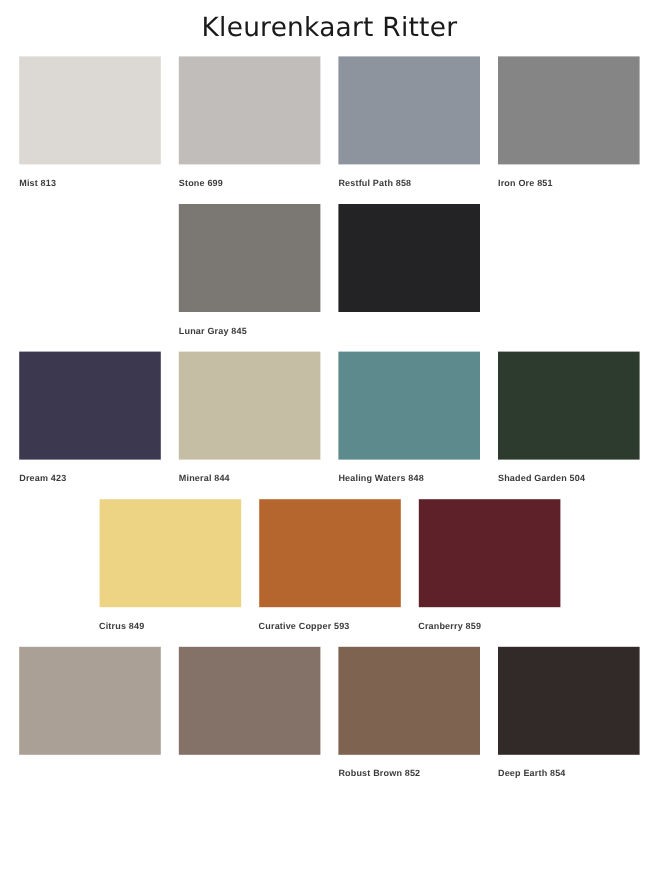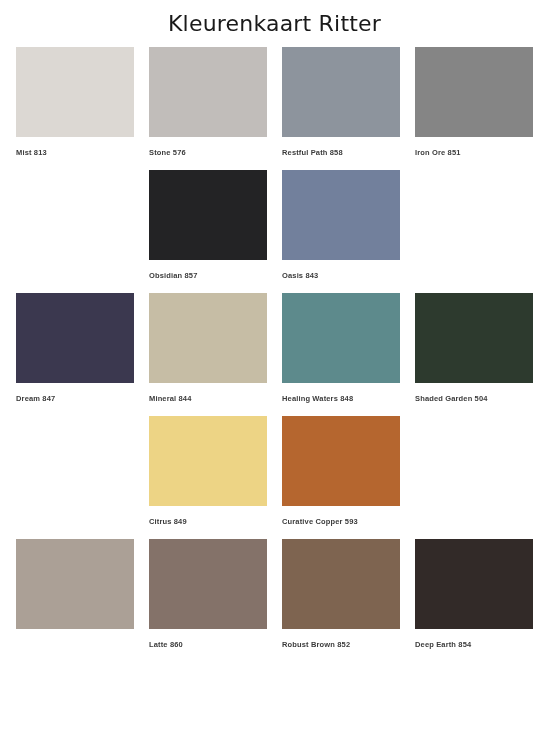--- a/index.html
+++ b/index.html
@@ -78,47 +78,46 @@
 
   <div class="grid">
 
     <div class="swatch-row">
       <div class="swatch-cell">
         <span class="swatch-chip" style="background-color: rgb(220, 216, 211);"></span>
         <span class="swatch-label">Mist 813</span>
       </div>
       <div class="swatch-cell">
         <span class="swatch-chip" style="background-color: rgb(193, 189, 186);"></span>
-        <span class="swatch-label">Stone 576</span>
+        <span class="swatch-label">Stone 699</span>
       </div>
       <div class="swatch-cell">
         <span class="swatch-chip" style="background-color: rgb(141, 148, 157);"></span>
         <span class="swatch-label">Restful Path 858</span>
       </div>
       <div class="swatch-cell">
         <span class="swatch-chip" style="background-color: rgb(133, 133, 133);"></span>
         <span class="swatch-label">Iron Ore 851</span>
       </div>
     </div>
 
     <div class="swatch-row">
       <div class="swatch-cell">
-        <span class="swatch-chip" style="background-color: rgb(35, 35, 37);"></span>
-        <span class="swatch-label">Obsidian 857</span>
+        <span class="swatch-chip" style="background-color: rgb(123, 120, 116);"></span>
+        <span class="swatch-label">Lunar Gray 845</span>
       </div>
       <div class="swatch-cell">
-        <span class="swatch-chip" style="background-color: rgb(114, 128, 156);"></span>
-        <span class="swatch-label">Oasis 843</span>
+        <span class="swatch-chip" style="background-color: rgb(35, 35, 37);"></span>
       </div>
     </div>
 
     <div class="swatch-row">
       <div class="swatch-cell">
         <span class="swatch-chip" style="background-color: rgb(59, 56, 79);"></span>
-        <span class="swatch-label">Dream 847</span>
+        <span class="swatch-label">Dream 423</span>
       </div>
       <div class="swatch-cell">
         <span class="swatch-chip" style="background-color: rgb(198, 189, 165);"></span>
         <span class="swatch-label">Mineral 844</span>
       </div>
       <div class="swatch-cell">
         <span class="swatch-chip" style="background-color: rgb(93, 138, 140);"></span>
         <span class="swatch-label">Healing Waters 848</span>
       </div>
       <div class="swatch-cell">
@@ -129,29 +128,32 @@
 
     <div class="swatch-row">
       <div class="swatch-cell">
         <span class="swatch-chip" style="background-color: rgb(237, 212, 133);"></span>
         <span class="swatch-label">Citrus 849</span>
       </div>
       <div class="swatch-cell">
         <span class="swatch-chip" style="background-color: rgb(181, 102, 47);"></span>
         <span class="swatch-label">Curative Copper 593</span>
       </div>
+      <div class="swatch-cell">
+        <span class="swatch-chip" style="background-color: rgb(94, 32, 41);"></span>
+        <span class="swatch-label">Cranberry 859</span>
+      </div>
     </div>
 
     <div class="swatch-row">
       <div class="swatch-cell">
         <span class="swatch-chip" style="background-color: rgb(171, 160, 150);"></span>
       </div>
       <div class="swatch-cell">
         <span class="swatch-chip" style="background-color: rgb(132, 114, 105);"></span>
-        <span class="swatch-label">Latte 860</span>
       </div>
       <div class="swatch-cell">
         <span class="swatch-chip" style="background-color: rgb(126, 100, 80);"></span>
         <span class="swatch-label">Robust Brown 852</span>
       </div>
       <div class="swatch-cell">
         <span class="swatch-chip" style="background-color: rgb(50, 42, 40);"></span>
         <span class="swatch-label">Deep Earth 854</span>
       </div>
     </div>

